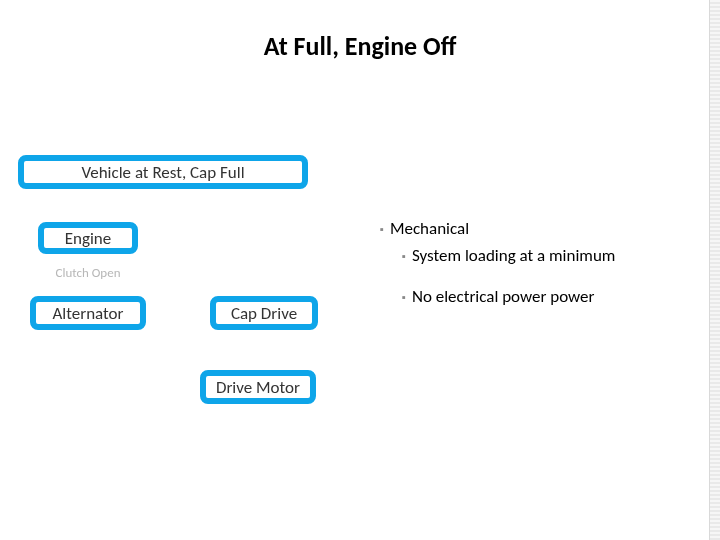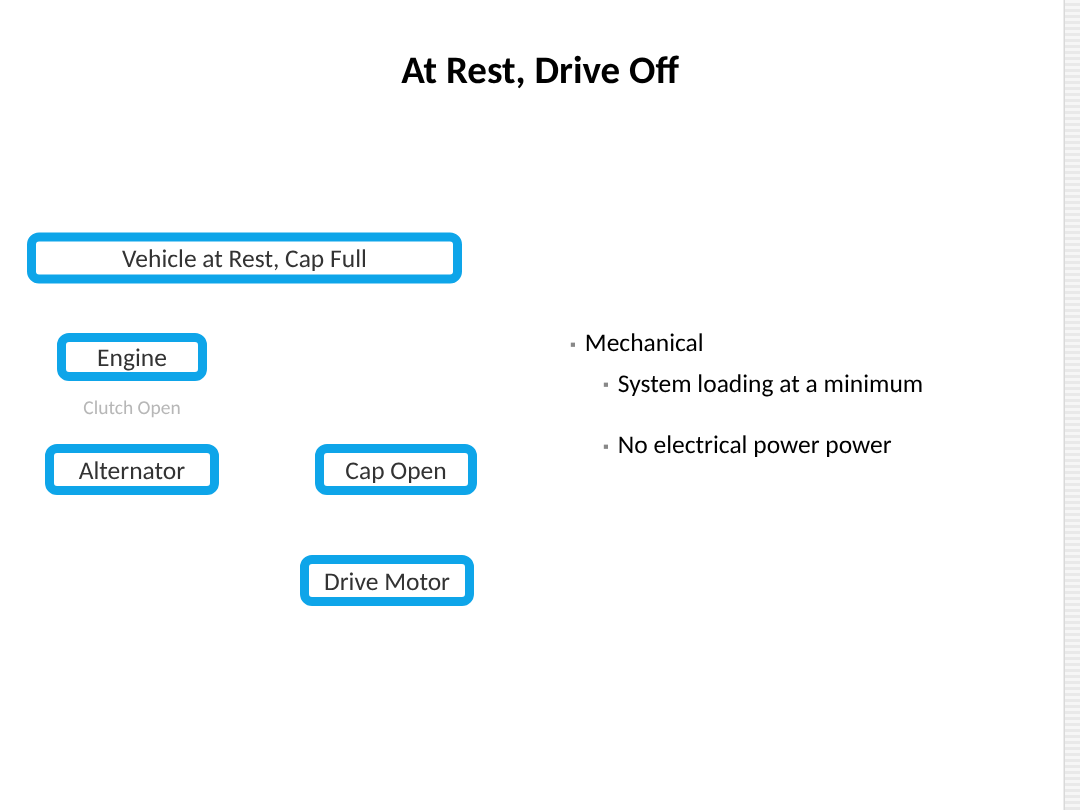--- a/index.html
+++ b/index.html
@@ -81,31 +81,31 @@
       #e9e9e9 0, #e9e9e9 2px,
       #f6f6f6 2px, #f6f6f6 4px
     );
   }
 </style>
 </head>
 <body>
 
 <div class="slide">
 
-  <div class="title">At Rest, Drive Off</div>
+  <div class="title">At Full, Engine Off</div>
 
   <div class="node" style="left:18px; top:155px; width:290px; height:34px;">Vehicle at Rest, Cap Full</div>
 
   <div class="node" style="left:38px; top:222px; width:100px; height:32px;">Engine</div>
 
   <div class="node" style="left:30px; top:296px; width:116px; height:34px;">Alternator</div>
 
   <div class="node small" style="left:48px; top:262px; width:80px; height:20px;">Clutch Open</div>
 
-  <div class="node" style="left:210px; top:296px; width:108px; height:34px;">Cap Open</div>
+  <div class="node" style="left:210px; top:296px; width:108px; height:34px;">Cap Drive</div>
 
   <div class="node" style="left:200px; top:370px; width:116px; height:34px;">Drive Motor</div>
 
   <div class="bullets">
     <div class="b1">
       <span class="sq">▪</span><span>Mechanical</span>
     </div>
     <div class="b2">
       <span class="sq">▪</span><span>System loading at a minimum</span>
     </div>

